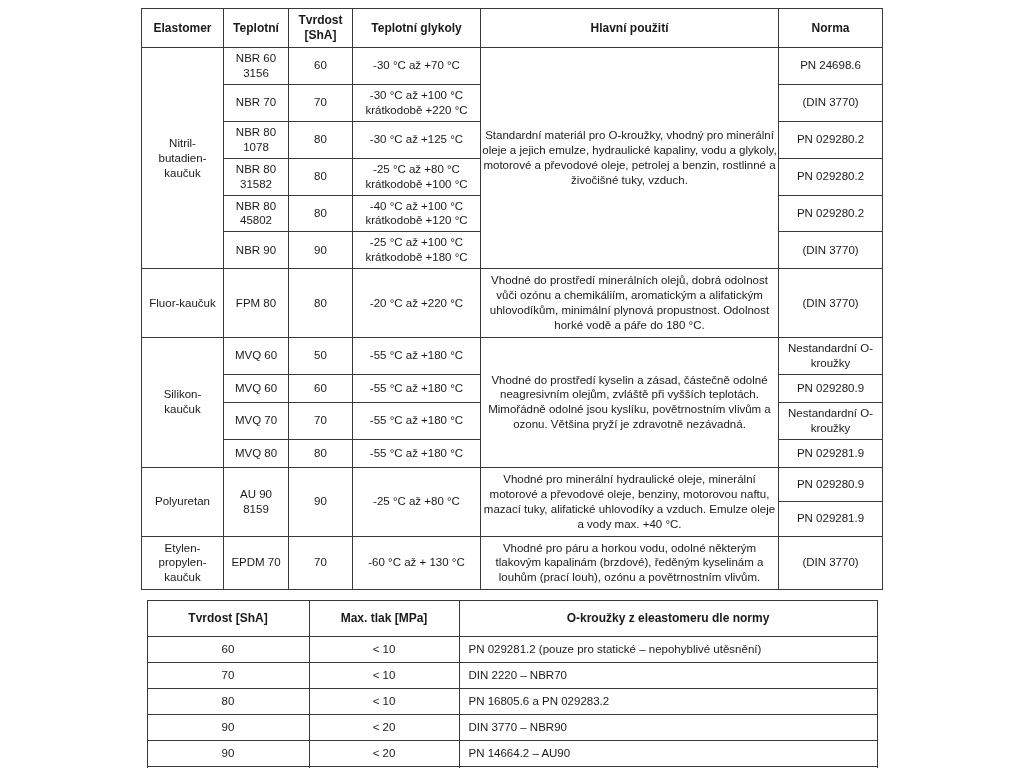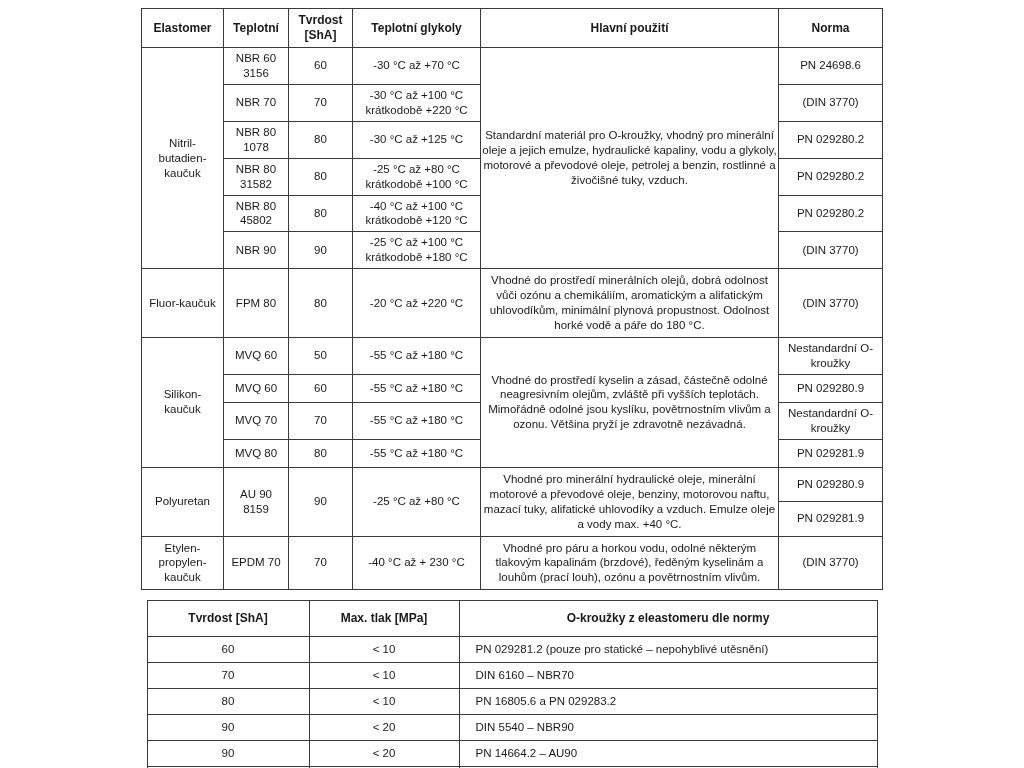--- a/index.html
+++ b/index.html
@@ -19,21 +19,21 @@
     font-size: 12px; font-weight: bold; text-align: center;
     vertical-align: middle; padding: 4px; height: 36px; line-height: 1.25;
   }
   td {
     font-size: 11.5px; text-align: center; vertical-align: middle;
     padding: 3px 5px; line-height: 1.3;
   }
   .t1 tbody tr { height: 28px; }
   .t2 tbody tr { height: 26px; }
   td.c-use { text-align: center; padding: 4px 1px; }
-  td.c-norm2 { text-align: left; padding-left: 16px; }
+  td.c-norm2 { text-align: left; padding-left: 9px; }
 </style>
 </head>
 <body>
 
 <div class="page">
 
   <table class="t1">
     <colgroup>
       <col style="width:82px">
         <col style="width:65px">
@@ -138,21 +138,21 @@
         <td>PN 029280.9</td>
       </tr>
       <tr>
         <td>PN 029281.9</td>
       </tr>
 
       <tr>
         <td>Etylen-propylen-kaučuk</td>
         <td>EPDM 70</td>
         <td>70</td>
-        <td>-40 °C až + 230 °C</td>
+        <td>-60 °C až + 130 °C</td>
         <td class="c-use">Vhodné pro páru a horkou vodu, odolné některým tlakovým kapalinám (brzdové), ředěným kyselinám a louhům (prací louh), ozónu a povětrnostním vlivům.</td>
         <td>(DIN 3770)</td>
       </tr>
     </tbody>
   </table>
 
   <table class="t2">
     <colgroup>
       <col style="width:162px">
         <col style="width:150px">
@@ -167,31 +167,31 @@
     </thead>
     <tbody>
       <tr>
         <td>60</td>
         <td>&lt; 10</td>
         <td class="c-norm2">PN 029281.2 (pouze pro statické – nepohyblivé utěsnění)</td>
       </tr>
       <tr>
         <td>70</td>
         <td>&lt; 10</td>
-        <td class="c-norm2">DIN 6160 – NBR70</td>
+        <td class="c-norm2">DIN 2220 – NBR70</td>
       </tr>
       <tr>
         <td>80</td>
         <td>&lt; 10</td>
         <td class="c-norm2">PN 16805.6 a PN 029283.2</td>
       </tr>
       <tr>
         <td>90</td>
         <td>&lt; 20</td>
-        <td class="c-norm2">DIN 5540 – NBR90</td>
+        <td class="c-norm2">DIN 3770 – NBR90</td>
       </tr>
       <tr>
         <td>90</td>
         <td>&lt; 20</td>
         <td class="c-norm2">PN 14664.2 – AU90</td>
       </tr>
       <tr>
         <td>90</td>
         <td>&lt; 32</td>
         <td class="c-norm2">PN 029281.9 – AU90 (pouze pro statické – nepohyblivé utěsnění)</td>

